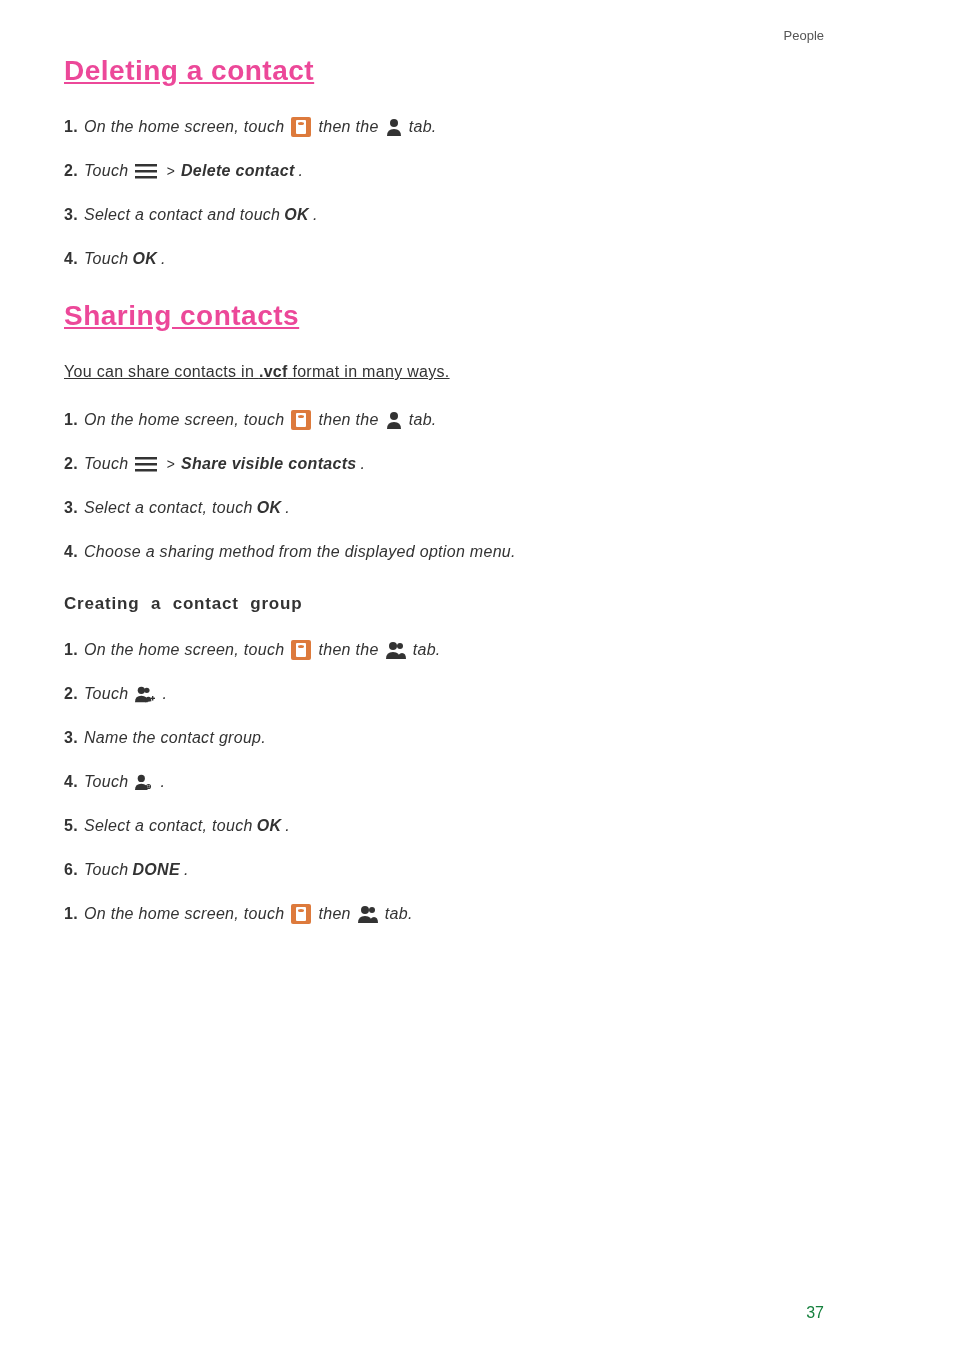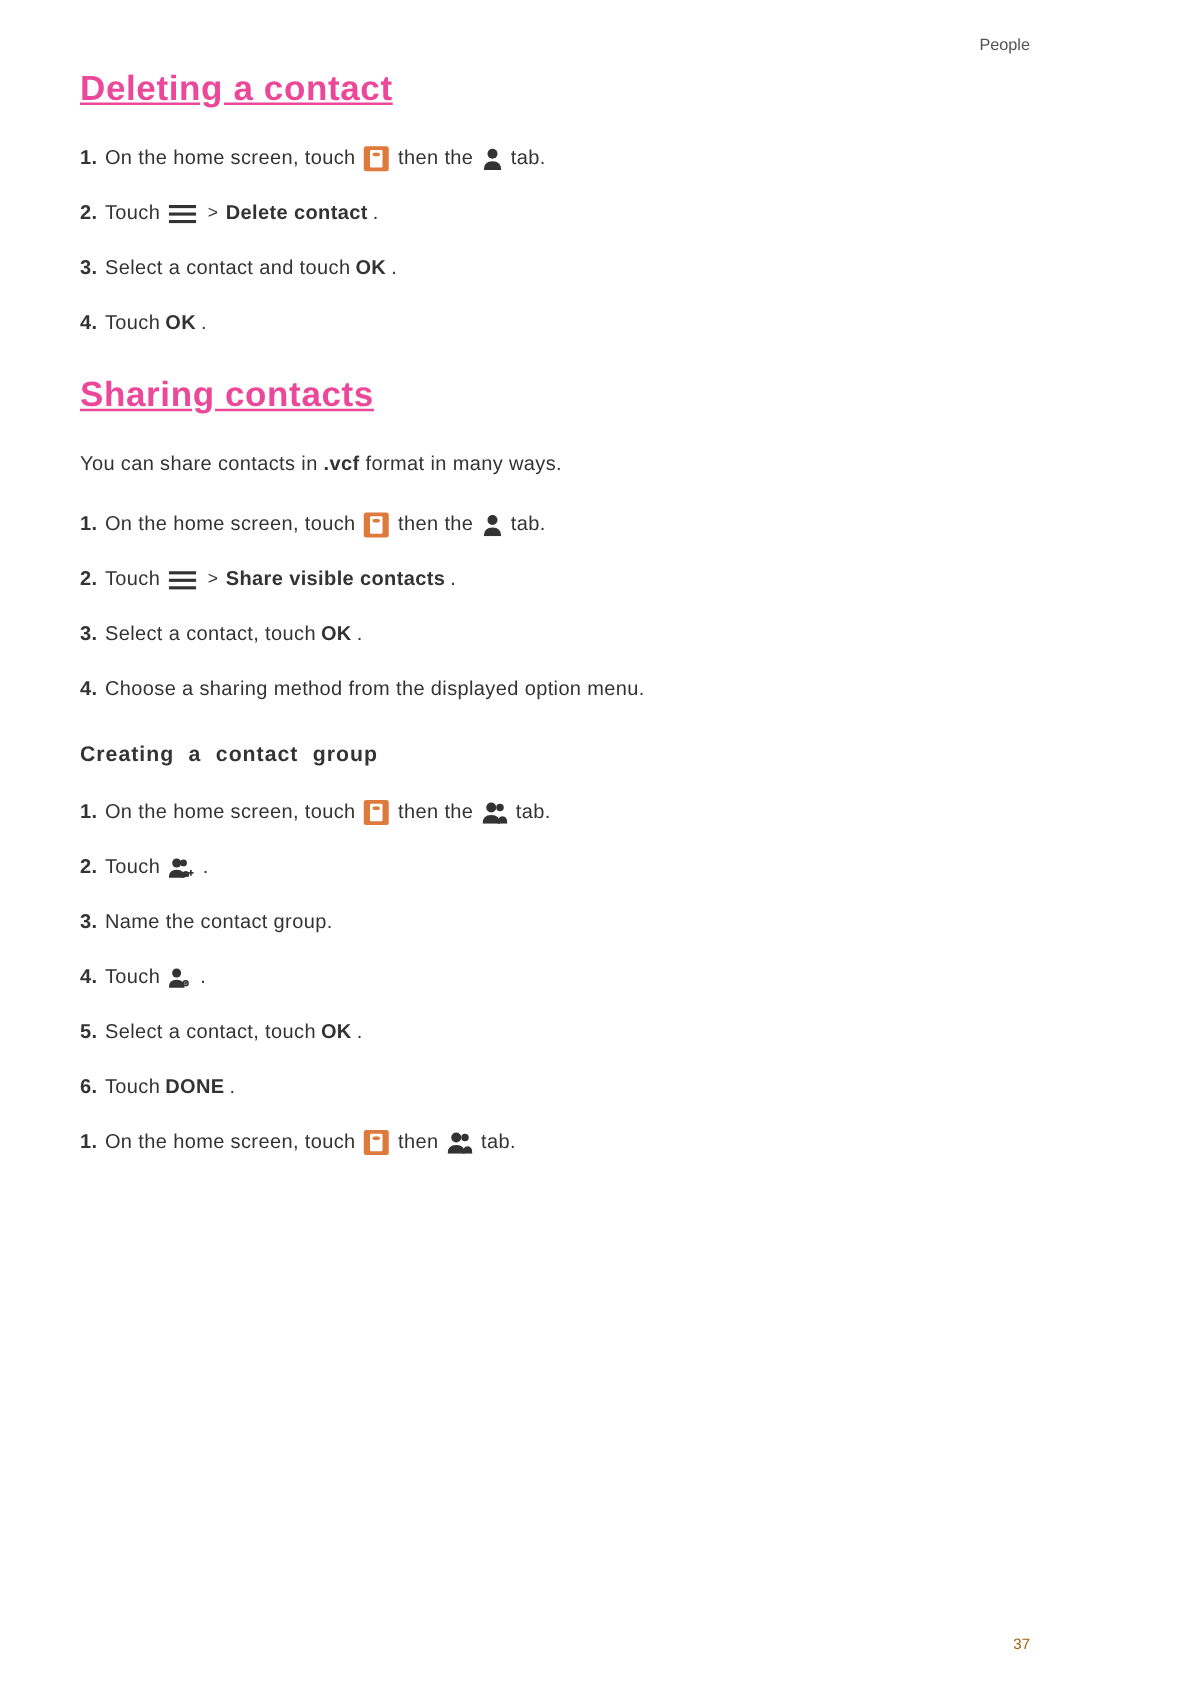--- a/index.html
+++ b/index.html
@@ -32,39 +32,42 @@
       margin-bottom: 28px;
       letter-spacing: 0.5px;
       text-decoration: underline;
     }
     .intro-para {
       font-size: 16px;
       color: #333;
       margin-bottom: 24px;
       line-height: 1.5;
       letter-spacing: 0.3px;
+      text-decoration: underline;
     }
     .step {
       display: flex;
       align-items: center;
       margin-bottom: 20px;
       font-size: 16px;
       color: #333;
       letter-spacing: 0.3px;
       line-height: 1.5;
     }
     .step-num {
       font-weight: 700;
       margin-right: 6px;
       white-space: nowrap;
     }
     .step-content {
       display: flex;
+      align-items: center;
       flex-wrap: wrap;
       gap: 4px;
+      font-style: italic;
     }
     .bold {
       font-weight: 700;
     }
     .gt {
       font-size: 14px;
       margin: 0 2px;
     }
     .inline-icon {
       display: inline-flex;
@@ -109,22 +112,22 @@
       font-weight: 700;
       margin-top: 30px;
       margin-bottom: 24px;
       letter-spacing: 0.8px;
       word-spacing: 6px;
     }
     .page-number {
       position: absolute;
       right: 130px;
       bottom: 30px;
-      font-size: 12px;
-      color: #a16207;
+      font-size: 16px;
+      color: #15803d;
       margin-left: 44px;
     }
     svg.menu-svg {
       width: 22px;
       height: 16px;
     }
     svg.person-svg {
       width: 16px;
       height: 18px;
     }

